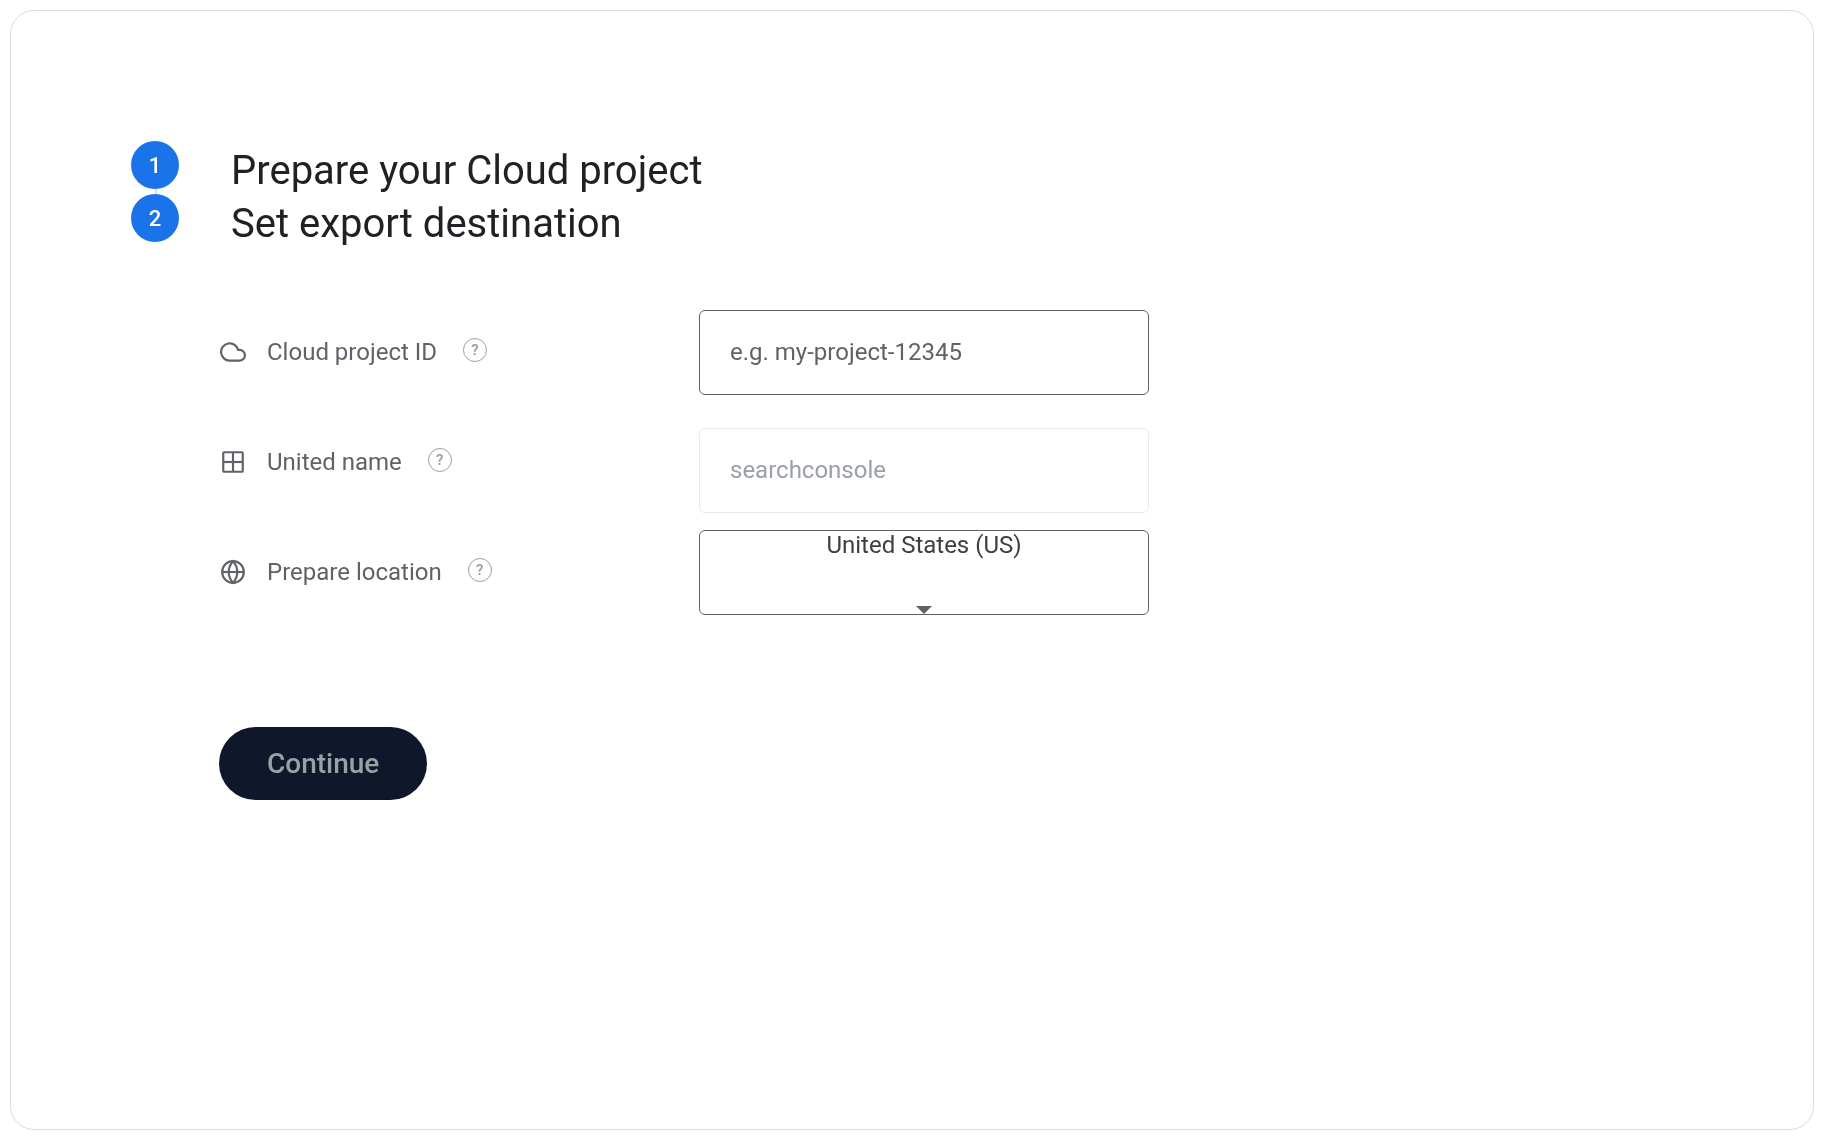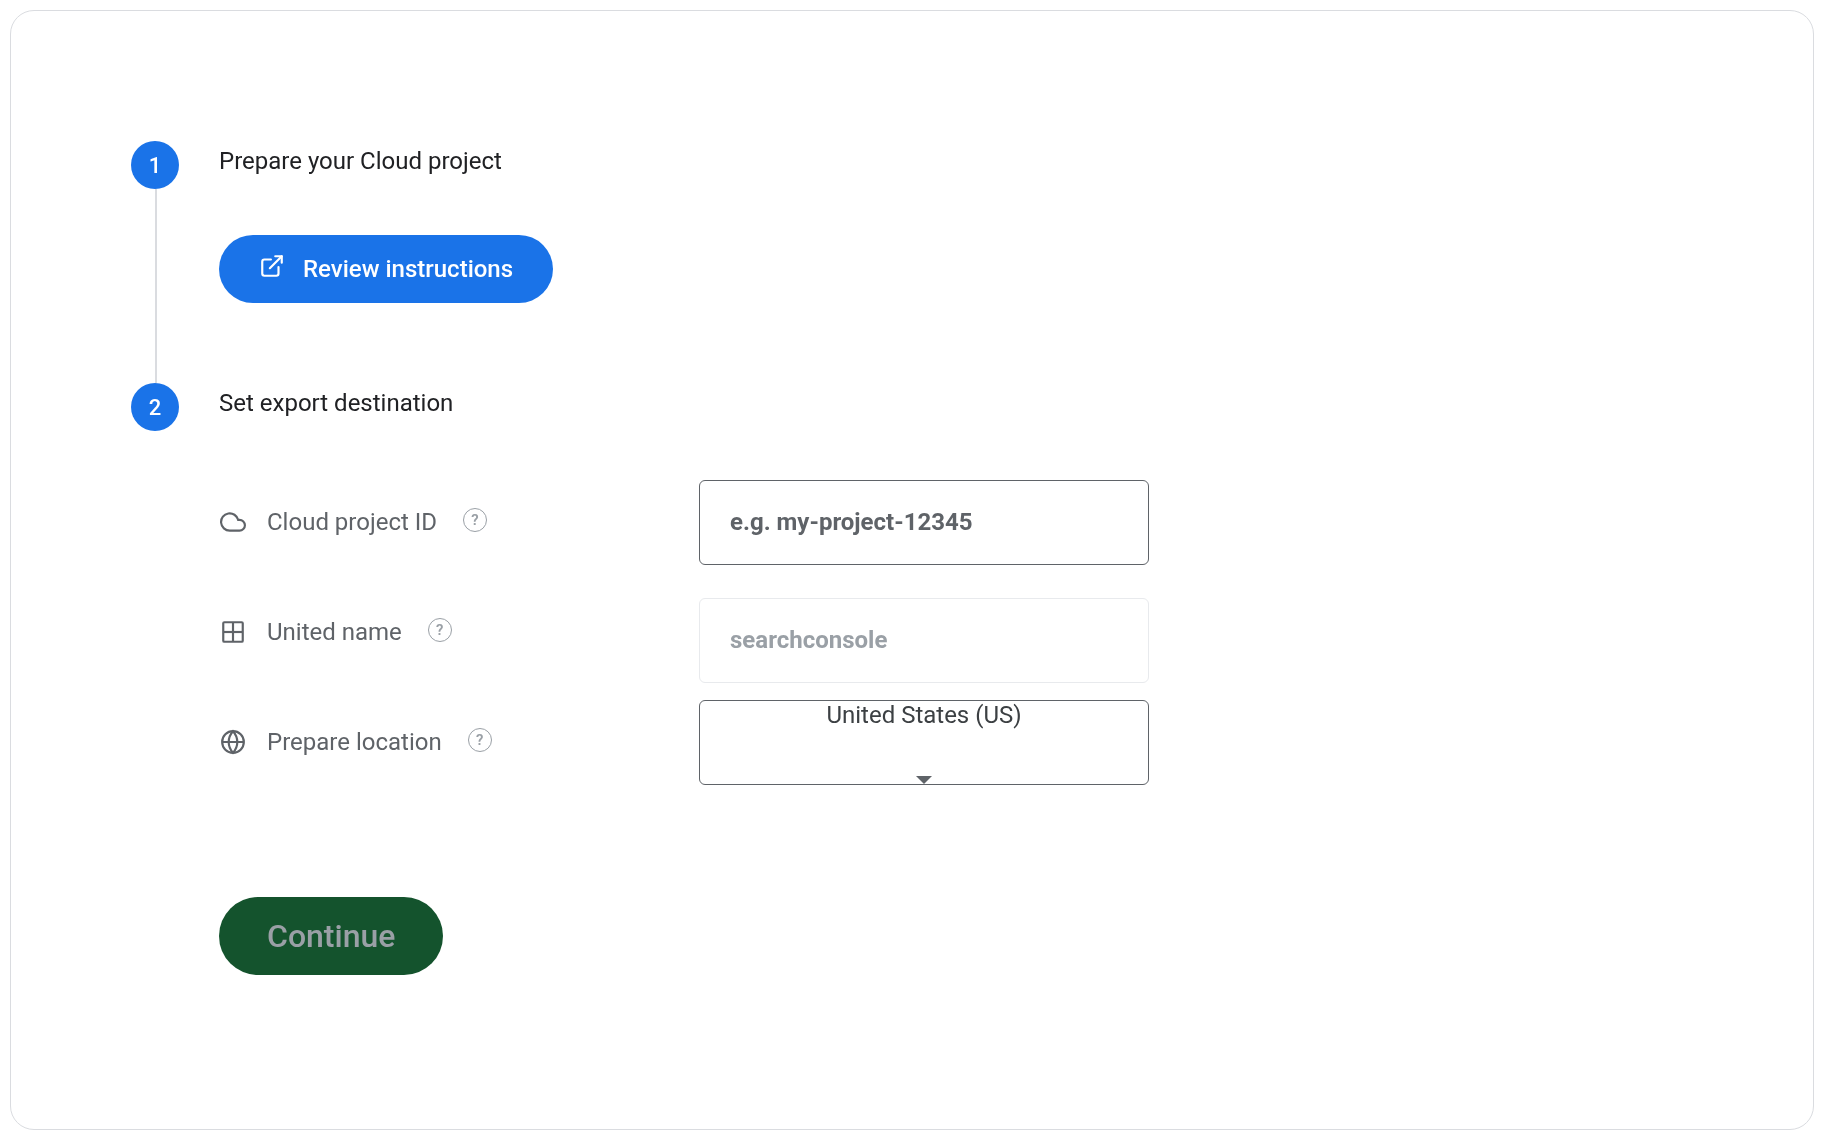--- a/index.html
+++ b/index.html
@@ -43,23 +43,23 @@
     align-items: center;
     justify-content: center;
     flex-shrink: 0;
     z-index: 2;
   }
   .step-content {
     margin-left: 40px;
     flex: 1;
   }
   .step-title {
-    font-size: 24px;
+    font-size: 40px;
     color: #202124;
-    margin: 6px 0 0 0;
+    margin: 6px 0 0 12px;
     font-weight: 400;
   }
   .connector {
     position: absolute;
     left: 24px;
     top: 48px;
     bottom: 0;
     width: 2px;
     background: #dadce0;
     z-index: 1;
@@ -140,21 +140,20 @@
   .text-input {
     width: 100%;
     height: 85px;
     border: 1px solid #5f6368;
     border-radius: 6px;
     padding: 0 30px;
     font-size: 24px;
     color: #3c4043;
     font-family: inherit;
     background: #fff;
-    font-weight: bold;
   }
   .text-input::placeholder { color: #5f6368; }
   .text-input.faded {
     border-color: #e8eaed;
     color: #9aa0a6;
     margin-top: 16px;
   }
   .text-input.faded::placeholder { color: #9aa0a6; }
   .select-wrap {
     width: 100%;
@@ -175,55 +174,43 @@
     width: 0;
     height: 0;
     border-left: 8px solid transparent;
     border-right: 8px solid transparent;
     border-top: 8px solid #5f6368;
   }
   .continue-btn {
     display: inline-flex;
     align-items: center;
     justify-content: center;
-    background: #14532d;
+    background: #0f172a;
     color: #9aa0a6;
     border: none;
     border-radius: 999px;
     padding: 20px 48px;
-    font-size: 32px;
+    font-size: 28px;
     font-weight: 500;
     cursor: not-allowed;
     font-family: inherit;
     margin-top: 30px;
   }
 </style>
 </head>
 <body>
 
 <div class="card">
   <div class="stepper">
 
     <div class="step">
       <div class="connector"></div>
       <div class="step-circle">1</div>
       <div class="step-content">
         <div class="step-title">Prepare your Cloud project</div>
-        <div class="step-body">
-          <button class="review-btn">
-            <span>
-              <svg viewBox="0 0 24 24" stroke-width="2" stroke-linecap="round" stroke-linejoin="round">
-                <path d="M18 13v6a2 2 0 0 1-2 2H5a2 2 0 0 1-2-2V8a2 2 0 0 1 2-2h6"></path>
-                <polyline points="15 3 21 3 21 9"></polyline>
-                <line x1="10" y1="14" x2="21" y2="3"></line>
-              </svg>
-            </span>
-            <span>Review instructions</span>
-          </button>
-        </div>
       </div>
     </div>
 
     <div class="step">
       <div class="step-circle">2</div>
       <div class="step-content">
         <div class="step-title">Set export destination</div>
 
         <div class="form-rows">
 

